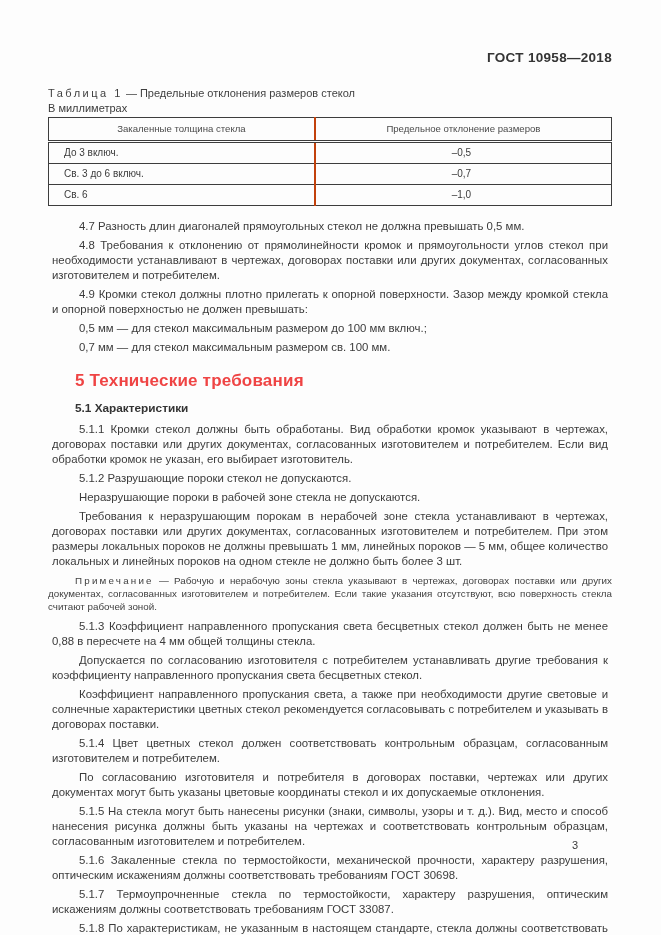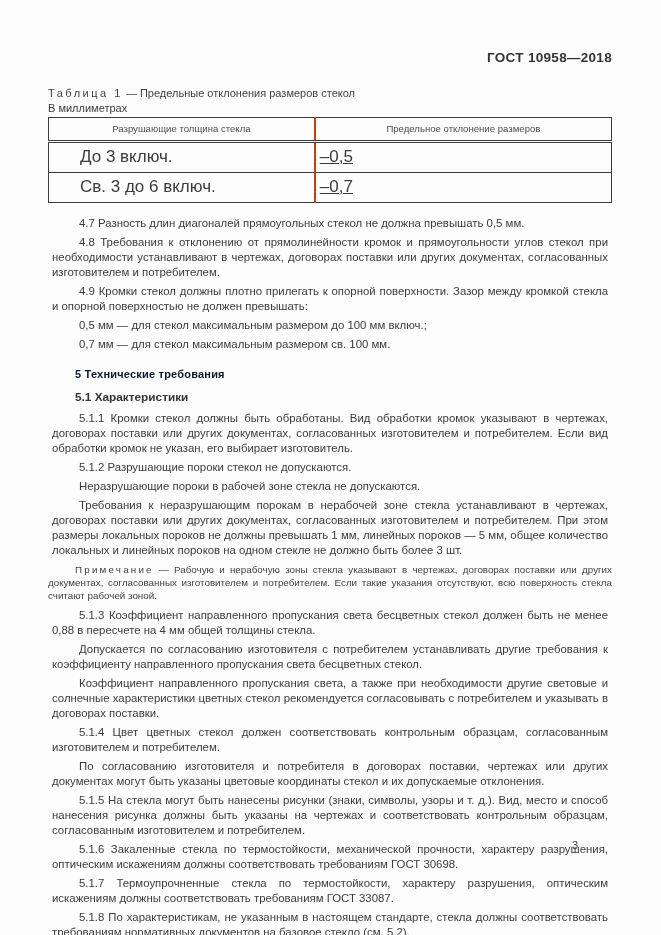--- a/index.html
+++ b/index.html
@@ -44,45 +44,45 @@
   }
   table.gost-table th {
     font-weight: normal;
     font-size: 9.6px;
     color: #4b4b4b;
     text-align: center;
     padding: 5px 4px 6px;
     border-bottom: 3px double #3d3d3d;
   }
   table.gost-table td {
-    font-size: 17px;
-    padding: 4px 8px 5px 31px;
+    font-size: 10px;
+    padding: 4px 8px 5px 15px;
     border-top: 1px solid #3d3d3d;
     color: #3b3b3b;
   }
   table.gost-table th + th,
   table.gost-table td + td { border-left: 2px solid #c2410c; }
   table.gost-table .col-thickness { width: 47.3%; }
-  table.gost-table td.dev { text-align: left; padding-left: 4px; text-decoration: underline; }
+  table.gost-table td.dev { text-align: center; padding-left: 4px; }
   .para {
     margin: 4px;
     font-size: 11.4px;
     line-height: 15px;
     text-align: justify;
     text-indent: 27px;
     hyphens: auto;
   }
   .para.first-after-table { margin-top: 13px; }
   .h1 {
     margin: 16px 0 0;
-    font-size: 11px;
+    font-size: 17px;
     font-weight: bold;
     text-indent: 27px;
     letter-spacing: 0.2px;
-    color: #0f172a;
+    color: #ef4444;
   }
   .h2 {
     margin: 10px 0 7px;
     font-size: 11.8px;
     font-weight: bold;
     text-indent: 27px;
     color: #343434;
   }
   .note {
     margin: 5px 0 6px;
@@ -112,32 +112,36 @@
     <div class="table-caption">
       <span class="caption-label">Таблица 1</span>
       <span>— Предельные отклонения размеров стекол</span>
     </div>
 
     <div class="units-note">В миллиметрах</div>
 
     <table class="gost-table">
       <thead>
         <tr>
-          <th class="col-thickness">Разрушающие толщина стекла</th>
+          <th class="col-thickness">Закаленные толщина стекла</th>
           <th>Предельное отклонение размеров</th>
         </tr>
       </thead>
       <tbody>
         <tr>
           <td>До 3 включ.</td>
           <td class="dev">–0,5</td>
         </tr>
         <tr>
           <td>Св. 3 до 6 включ.</td>
           <td class="dev">–0,7</td>
+        </tr>
+        <tr>
+          <td>Св. 6</td>
+          <td class="dev">–1,0</td>
         </tr>
       </tbody>
     </table>
 
     <p class="para first-after-table">4.7  Разность длин диагоналей прямоугольных стекол не должна превышать 0,5 мм.</p>
     <p class="para">4.8  Требования к отклонению от прямолинейности кромок и прямоугольности углов стекол при необходимости устанавливают в чертежах, договорах поставки или других документах, согласованных изготовителем и потребителем.</p>
     <p class="para">4.9  Кромки стекол должны плотно прилегать к опорной поверхности. Зазор между кромкой стекла и опорной поверхностью не должен превышать:</p>
     <p class="para">0,5 мм — для стекол максимальным размером до 100 мм включ.;</p>
     <p class="para">0,7 мм — для стекол максимальным размером св. 100 мм.</p>
 

